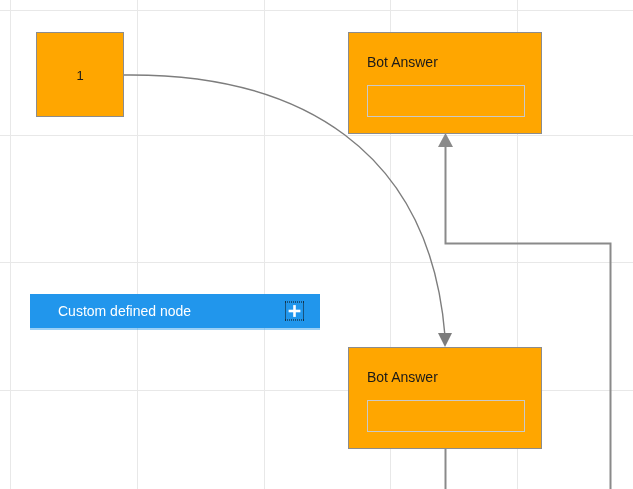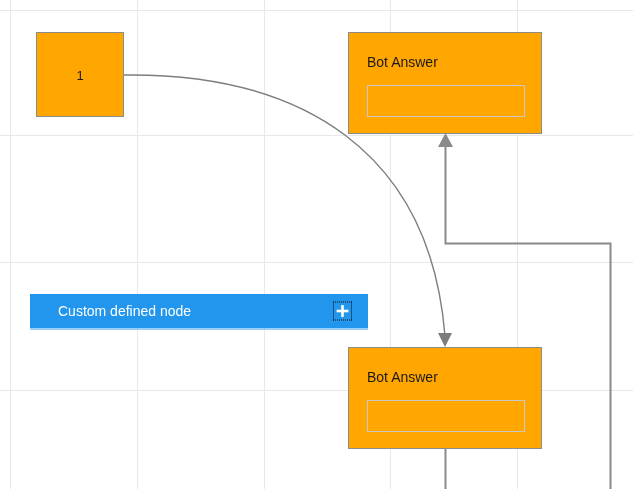--- a/index.html
+++ b/index.html
@@ -81,21 +81,20 @@
   }
   
   #palette-chip {
     position: absolute;
     left: 30px;
     top: 294px;
     width: 290px;
     height: 34px;
     background: #2196ec;
     box-shadow: 0 2px 0 rgba(33,150,236,0.45);
-    padding-left: 48px;
   }
   #palette-chip .chip-label {
     position: absolute;
     left: 28px;
     top: 50%;
     transform: translateY(-50%);
     font-size: 14px;
     color: #ffffff;
     line-height: 1;
     white-space: nowrap;

